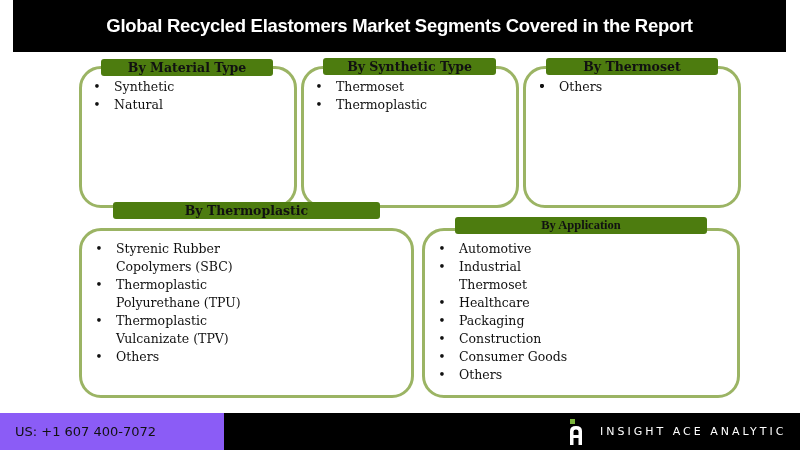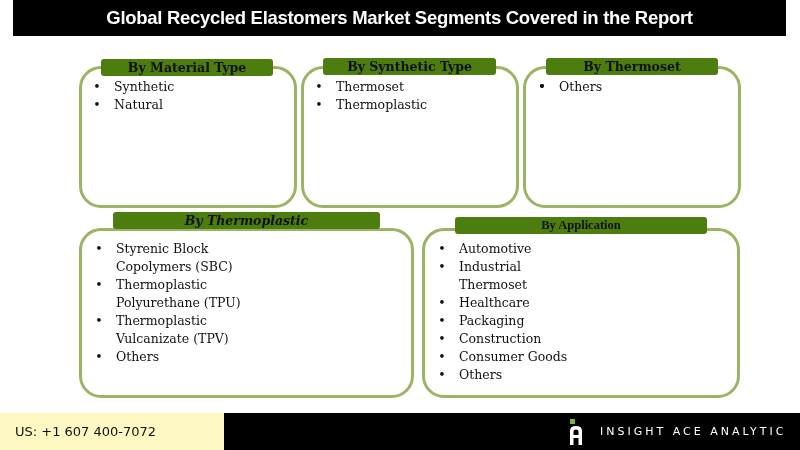--- a/index.html
+++ b/index.html
@@ -1,20 +1,20 @@
 <!DOCTYPE html>
 <html><head>
 <meta charset="utf-8">
 <style>
   * { box-sizing: border-box; margin: 0; padding: 0; }
   html, body { width: 800px; height: 450px; background: #ffffff; overflow: hidden; }
   body { position: relative; font-family: "DejaVu Serif", serif; }
 
   .title-bar {
-    position: absolute; left: 13px; top: 0; width: 773px; height: 36px;
+    position: absolute; left: 13px; top: 0; width: 773px; height: 52px;
     background: #000000; color: #ffffff;
     display: flex; align-items: center; justify-content: center;
     font-family: "Liberation Sans", sans-serif; font-size: 18.5px; font-weight: bold;
     letter-spacing: -0.3px;
   }
 
   .seg-box {
     position: absolute;
     border: 3px solid #9bb464;
     border-radius: 22px;
@@ -49,21 +49,21 @@
     position: absolute; left: 0; top: 0;
     width: 10px; text-align: center;
   }
 
   .footer {
     position: absolute; left: 0; top: 413px; width: 800px; height: 37px;
     background: #000000;
   }
   .footer-phone {
     position: absolute; left: 0; top: 0; width: 224px; height: 37px;
-    background: #fef9c3; color: #111111;
+    background: #8b5cf6; color: #111111;
     font-family: "DejaVu Sans", sans-serif; font-size: 13px;
     display: flex; align-items: center; padding-left: 15px;
   }
   .brand {
     position: absolute; left: 568px; top: 0; height: 37px;
     display: flex; align-items: center;
   }
   .brand-logo { position: relative; width: 16px; height: 30px; margin-right: 16px; }
   .brand-logo .dot { position: absolute; left: 2px; top: 2px; width: 5px; height: 5px; background: #79b33a; }
   .brand-name {
@@ -94,23 +94,23 @@
 
 <div class="seg-box" style="left:523px; top:66px; width:218px; height:142px;"></div>
 <div class="seg-header" style="left:546px; top:58px; width:172px;">By Thermoset</div>
 <ul class="seg-list" style="left:537px; top:78px;">
   <li><span class="bullet">•</span></li>
   <li><span class="bullet">•</span></li>
   <li><span class="bullet">•</span><span>Others</span></li>
 </ul>
 
 <div class="seg-box" style="left:79px; top:228px; width:335px; height:170px;"></div>
-<div class="seg-header" style="left:113px; top:212px; width:267px;font-style:italic;">By Thermoplastic</div>
+<div class="seg-header" style="left:113px; top:202px; width:267px;">By Thermoplastic</div>
 <ul class="seg-list" style="left:94px; top:240px;">
-  <li><span class="bullet">•</span><span>Styrenic Block</span><br><span>Copolymers (SBC)</span></li>
+  <li><span class="bullet">•</span><span>Styrenic Rubber</span><br><span>Copolymers (SBC)</span></li>
   <li><span class="bullet">•</span><span>Thermoplastic</span><br><span>Polyurethane (TPU)</span></li>
   <li><span class="bullet">•</span><span>Thermoplastic</span><br><span>Vulcanizate (TPV)</span></li>
   <li><span class="bullet">•</span><span>Others</span></li>
 </ul>
 
 <div class="seg-box" style="left:422px; top:228px; width:318px; height:170px;"></div>
 <div class="seg-header" style="left:455px; top:217px; width:252px;font-family:Liberation Serif, serif;">By Application</div>
 <ul class="seg-list" style="left:437px; top:240px;">
   <li><span class="bullet">•</span><span>Automotive</span></li>
   <li><span class="bullet">•</span><span>Industrial</span><br><span>Thermoset</span></li>

